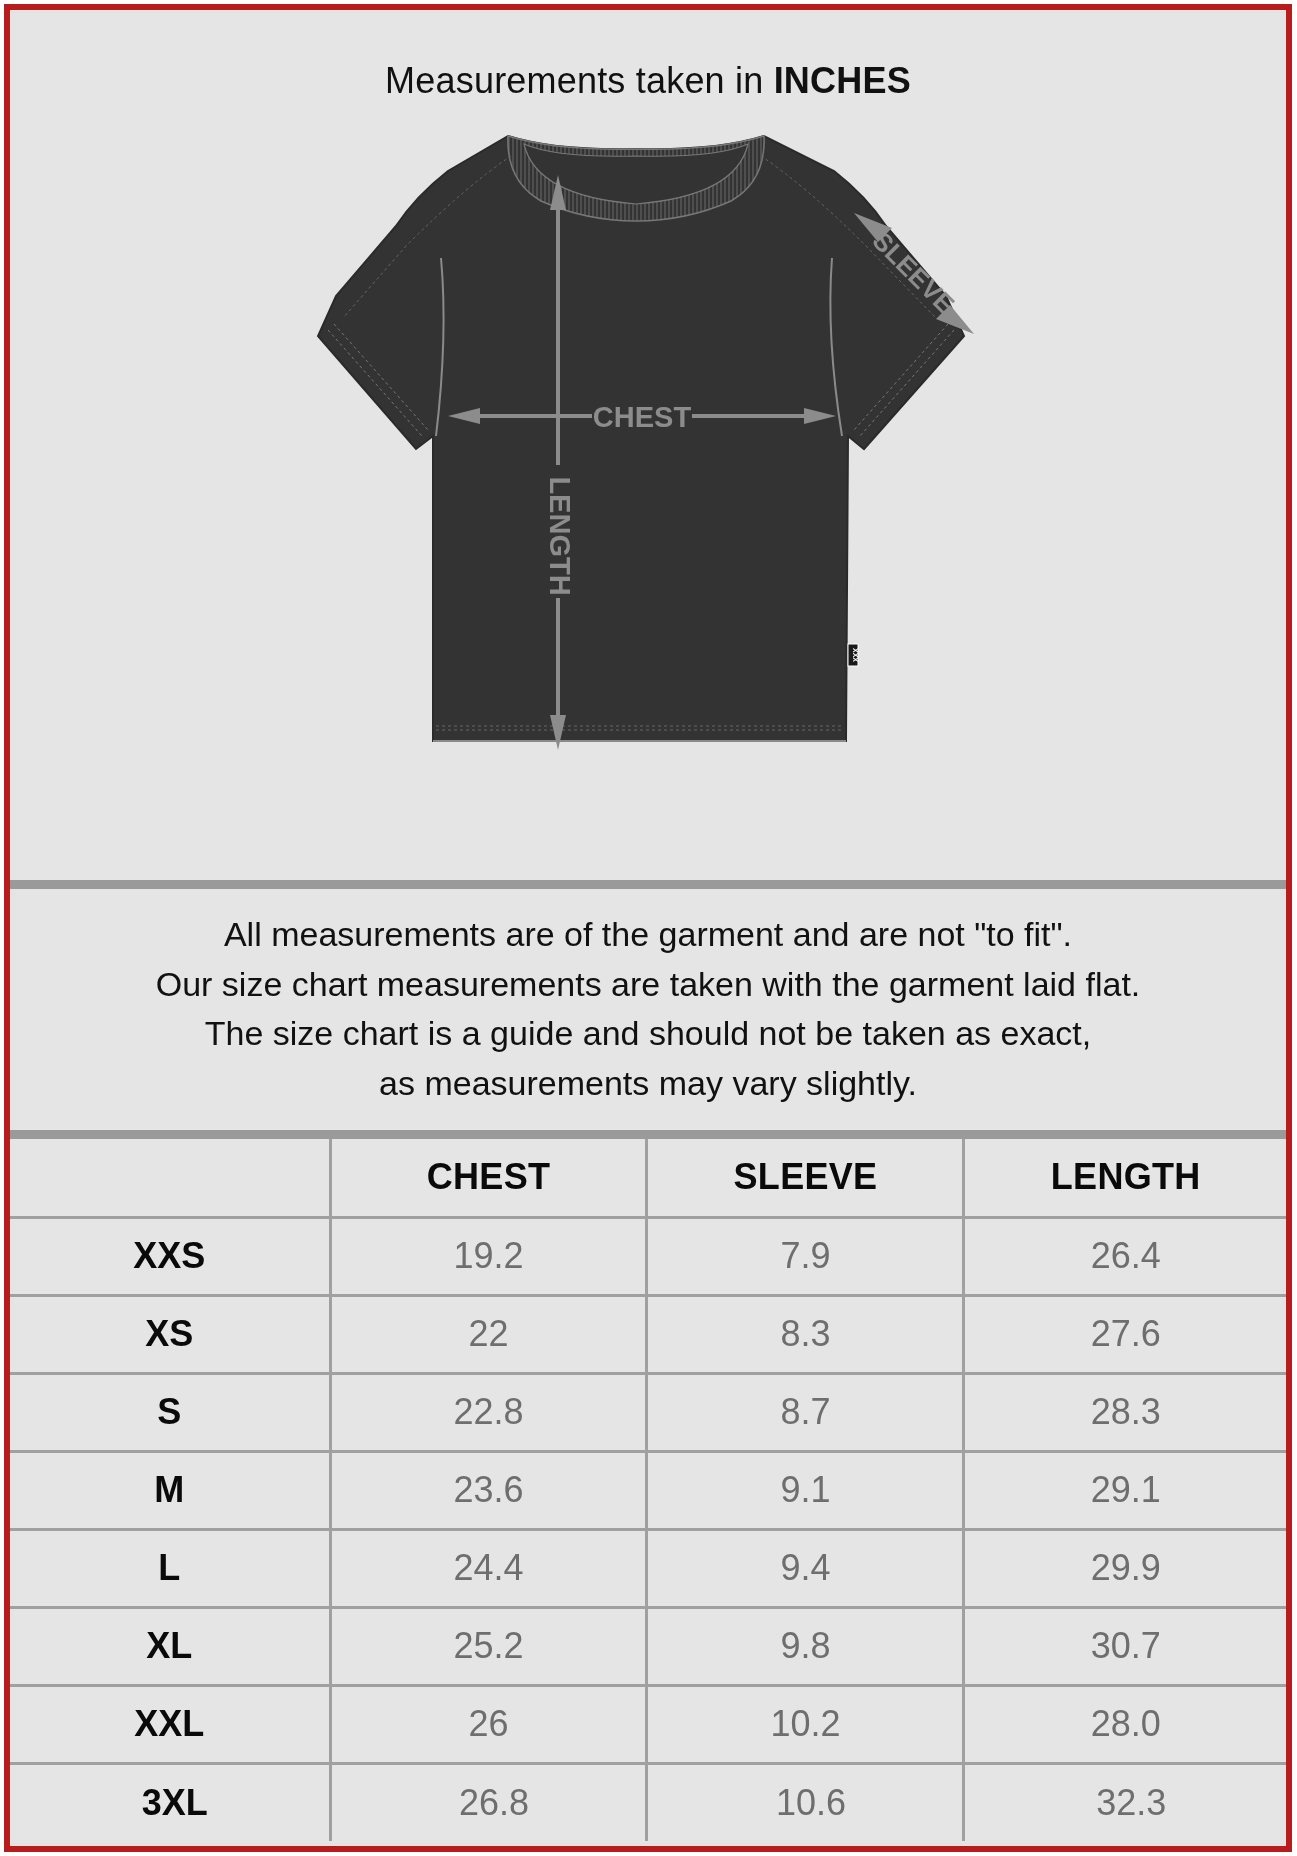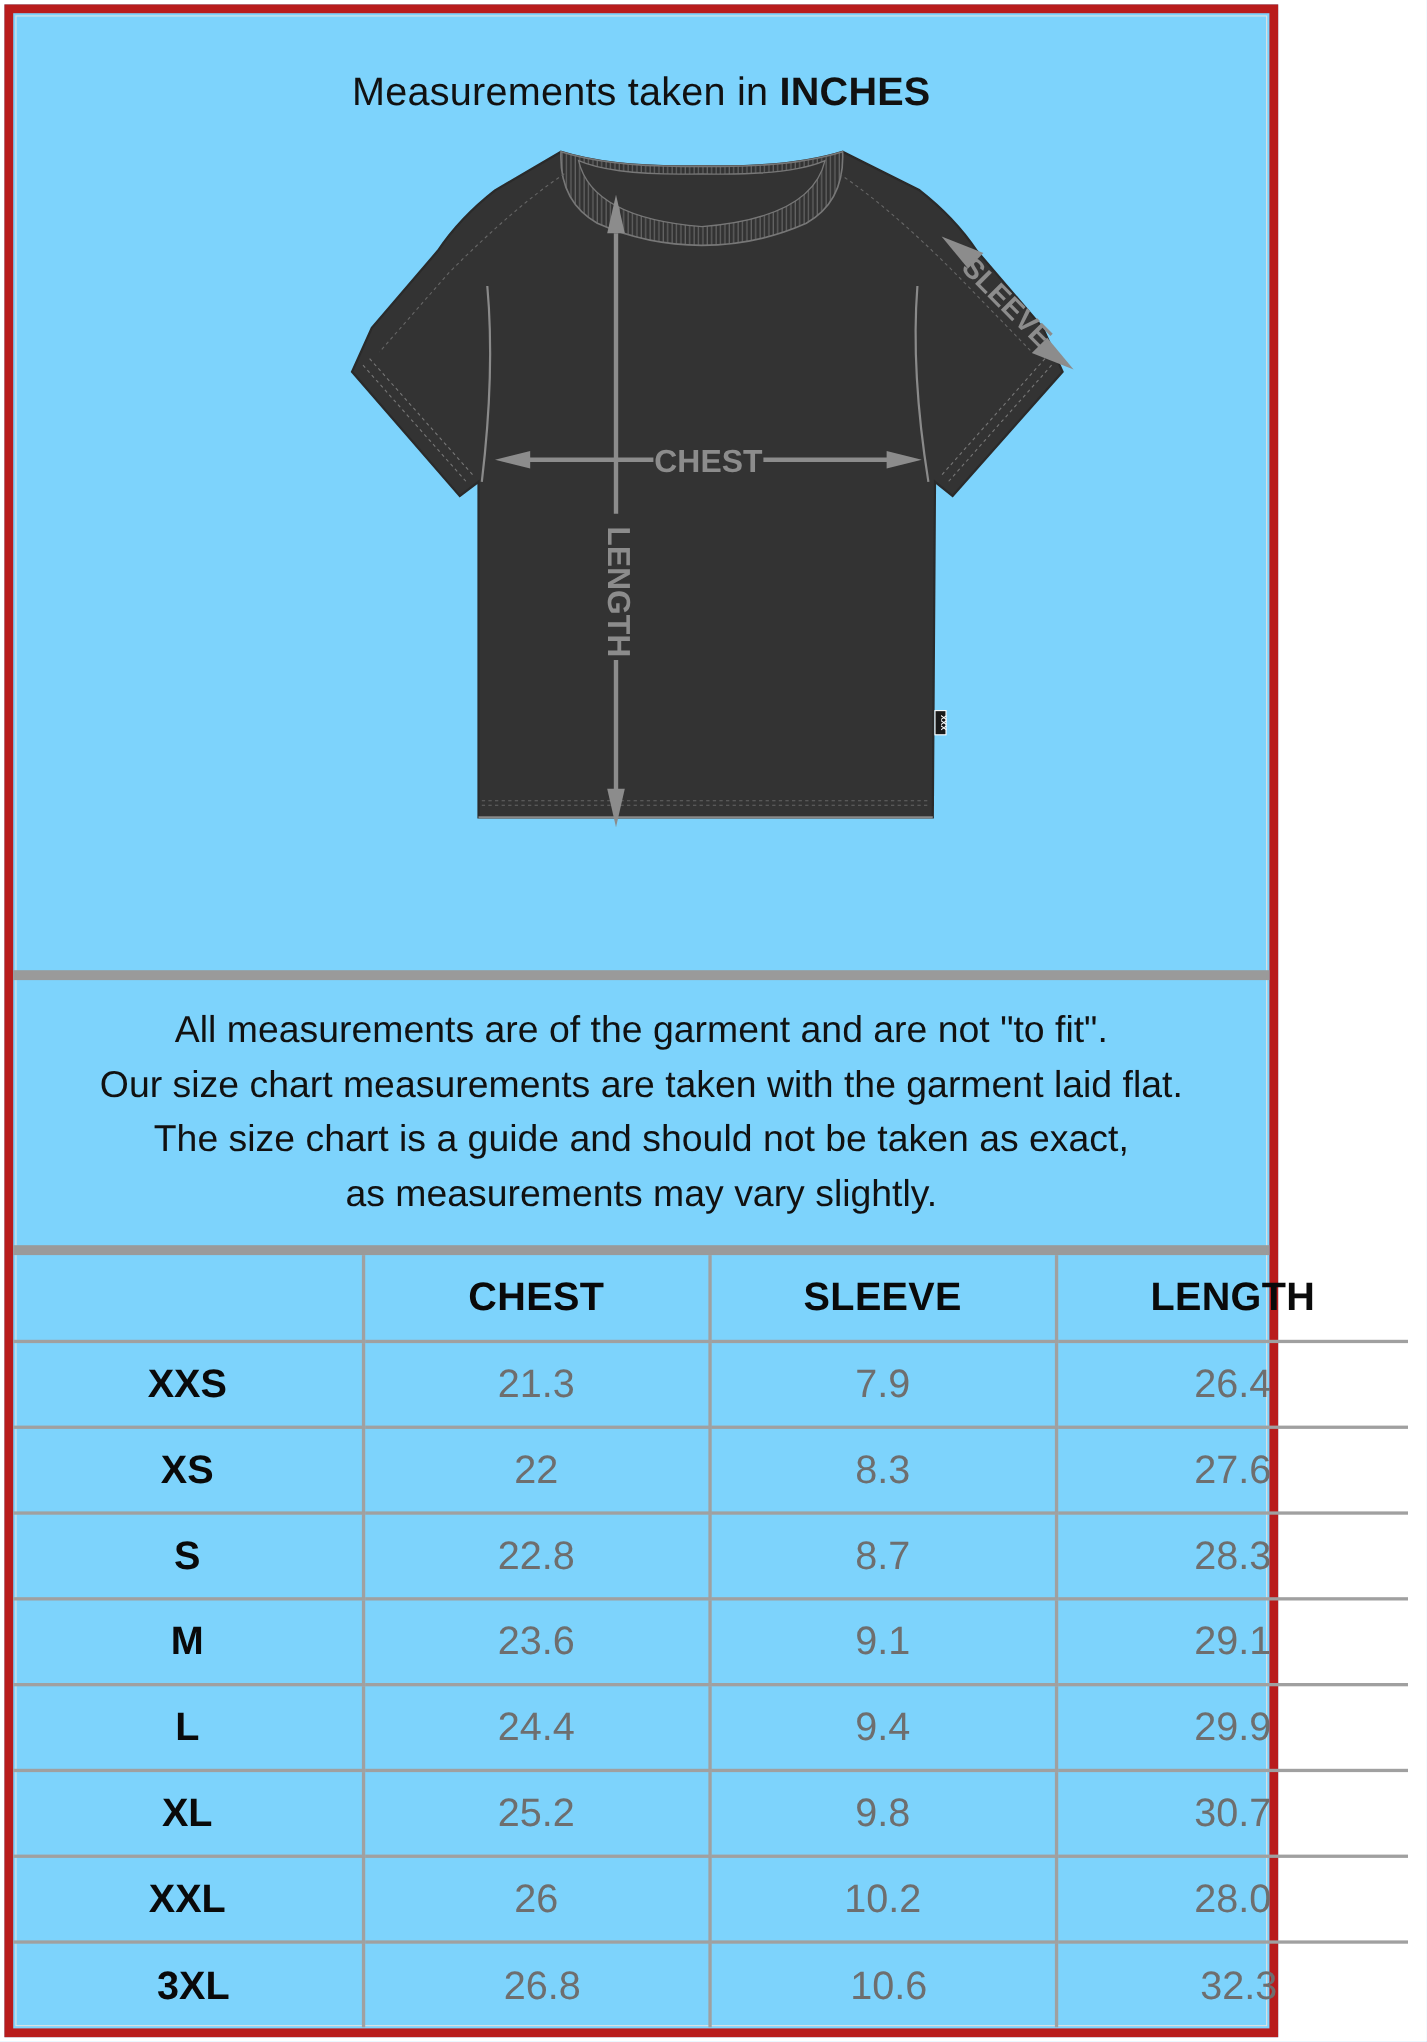--- a/index.html
+++ b/index.html
@@ -1,22 +1,22 @@
 <!DOCTYPE html>
 <html><head>
   <meta charset="utf-8">
   <style>
     * { box-sizing: border-box; margin: 0; padding: 0; }
     html, body { width: 1297px; height: 1856px; background: #ffffff; overflow: hidden; }
     body { font-family: "Liberation Sans", "DejaVu Sans", sans-serif; color: #111; position: relative; }
 
     .frame {
-      position: absolute; left: 4px; top: 4px; width: 1158px; height: 1848px;
-      border: 8px solid #b91c1c;
-      background: #7dd3fc;
+      position: absolute; left: 4px; top: 4px; width: 1288px; height: 1848px;
+      border: 6px solid #b91c1c;
+      background: #e5e5e5;
     }
     .frame-inner {
       position: absolute; left: 2px; top: 2px; right: 2px; bottom: 2px;
       border: 1px solid #e2e2e2;
     }
 
     
     .diagram-section {
       position: absolute; left: 0; top: 0; width: 100%; height: 870px;
     }
@@ -163,21 +163,21 @@
         </colgroup>
       <tbody>
           <tr>
         <th class="col-head"></th>
         <th class="col-head">CHEST</th>
         <th class="col-head">SLEEVE</th>
         <th class="col-head">LENGTH</th>
       </tr>
       <tr>
         <td class="size-label">XXS</td>
-        <td class="value">21.3</td>
+        <td class="value">19.2</td>
         <td class="value">7.9</td>
         <td class="value">26.4</td>
       </tr>
       <tr>
         <td class="size-label">XS</td>
         <td class="value">22</td>
         <td class="value">8.3</td>
         <td class="value">27.6</td>
       </tr>
       <tr>

